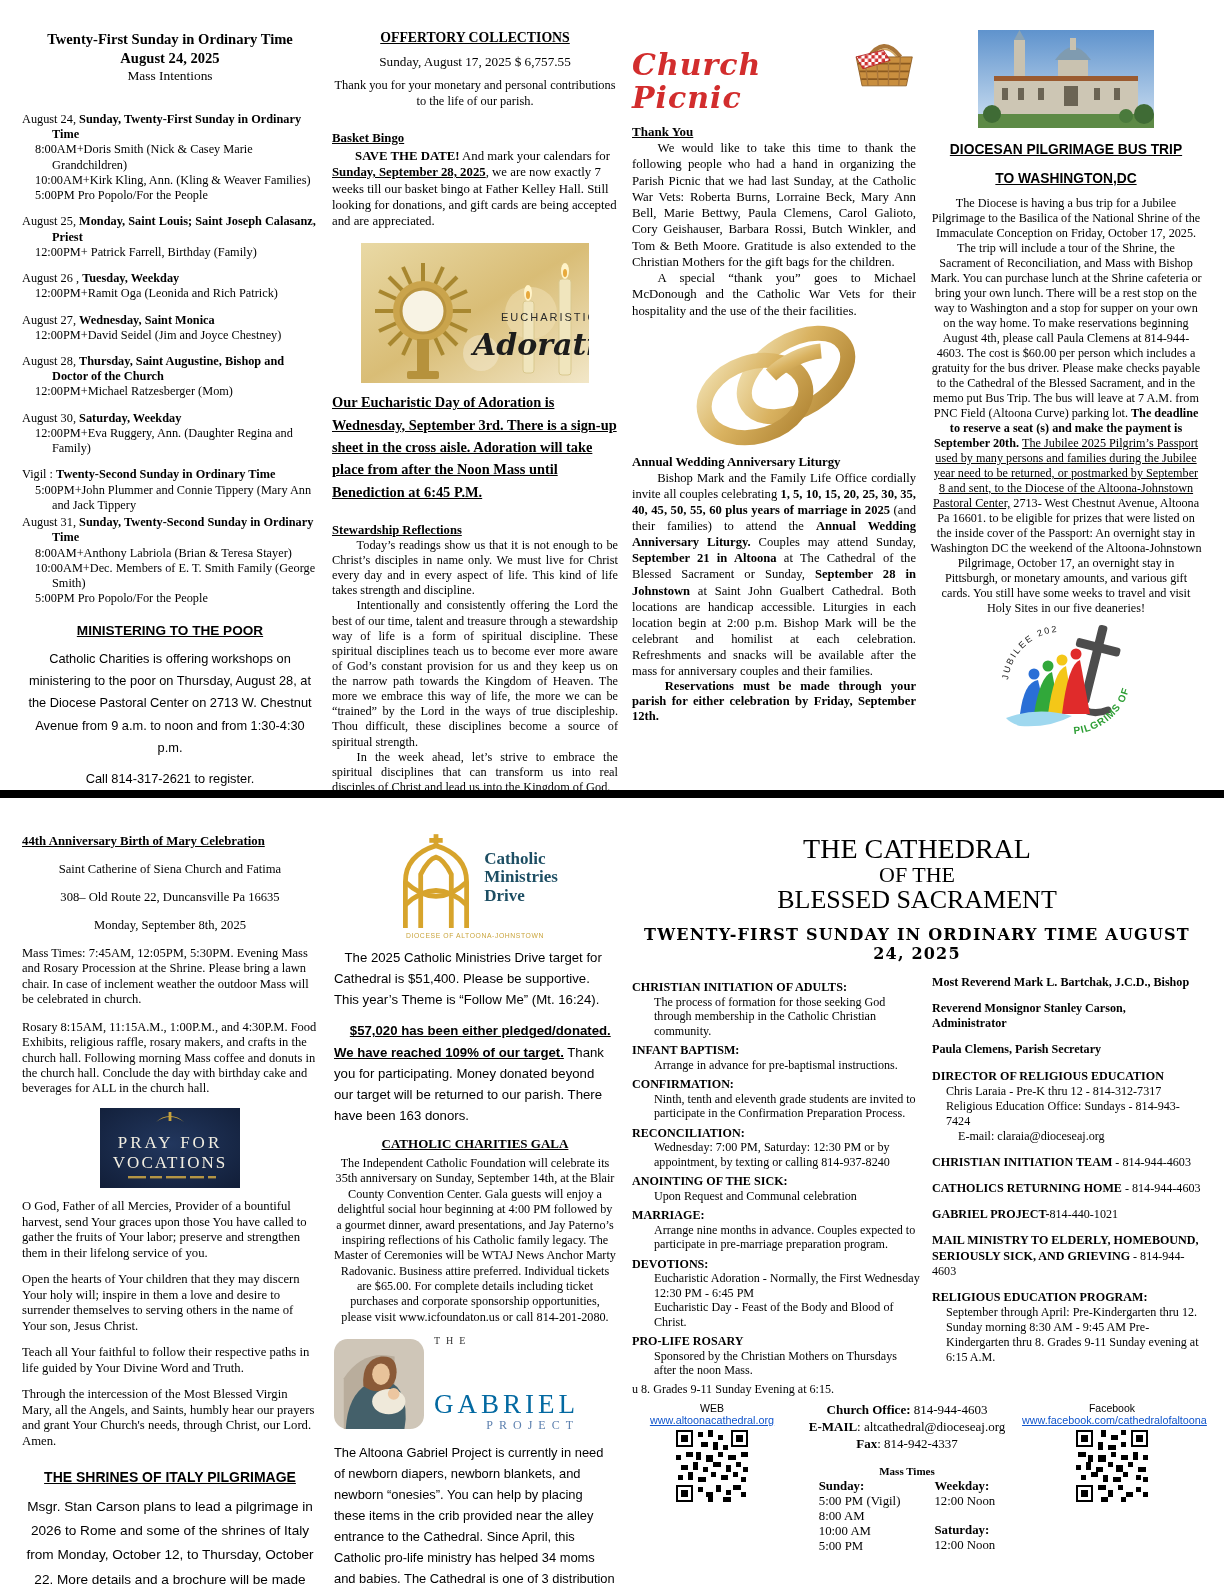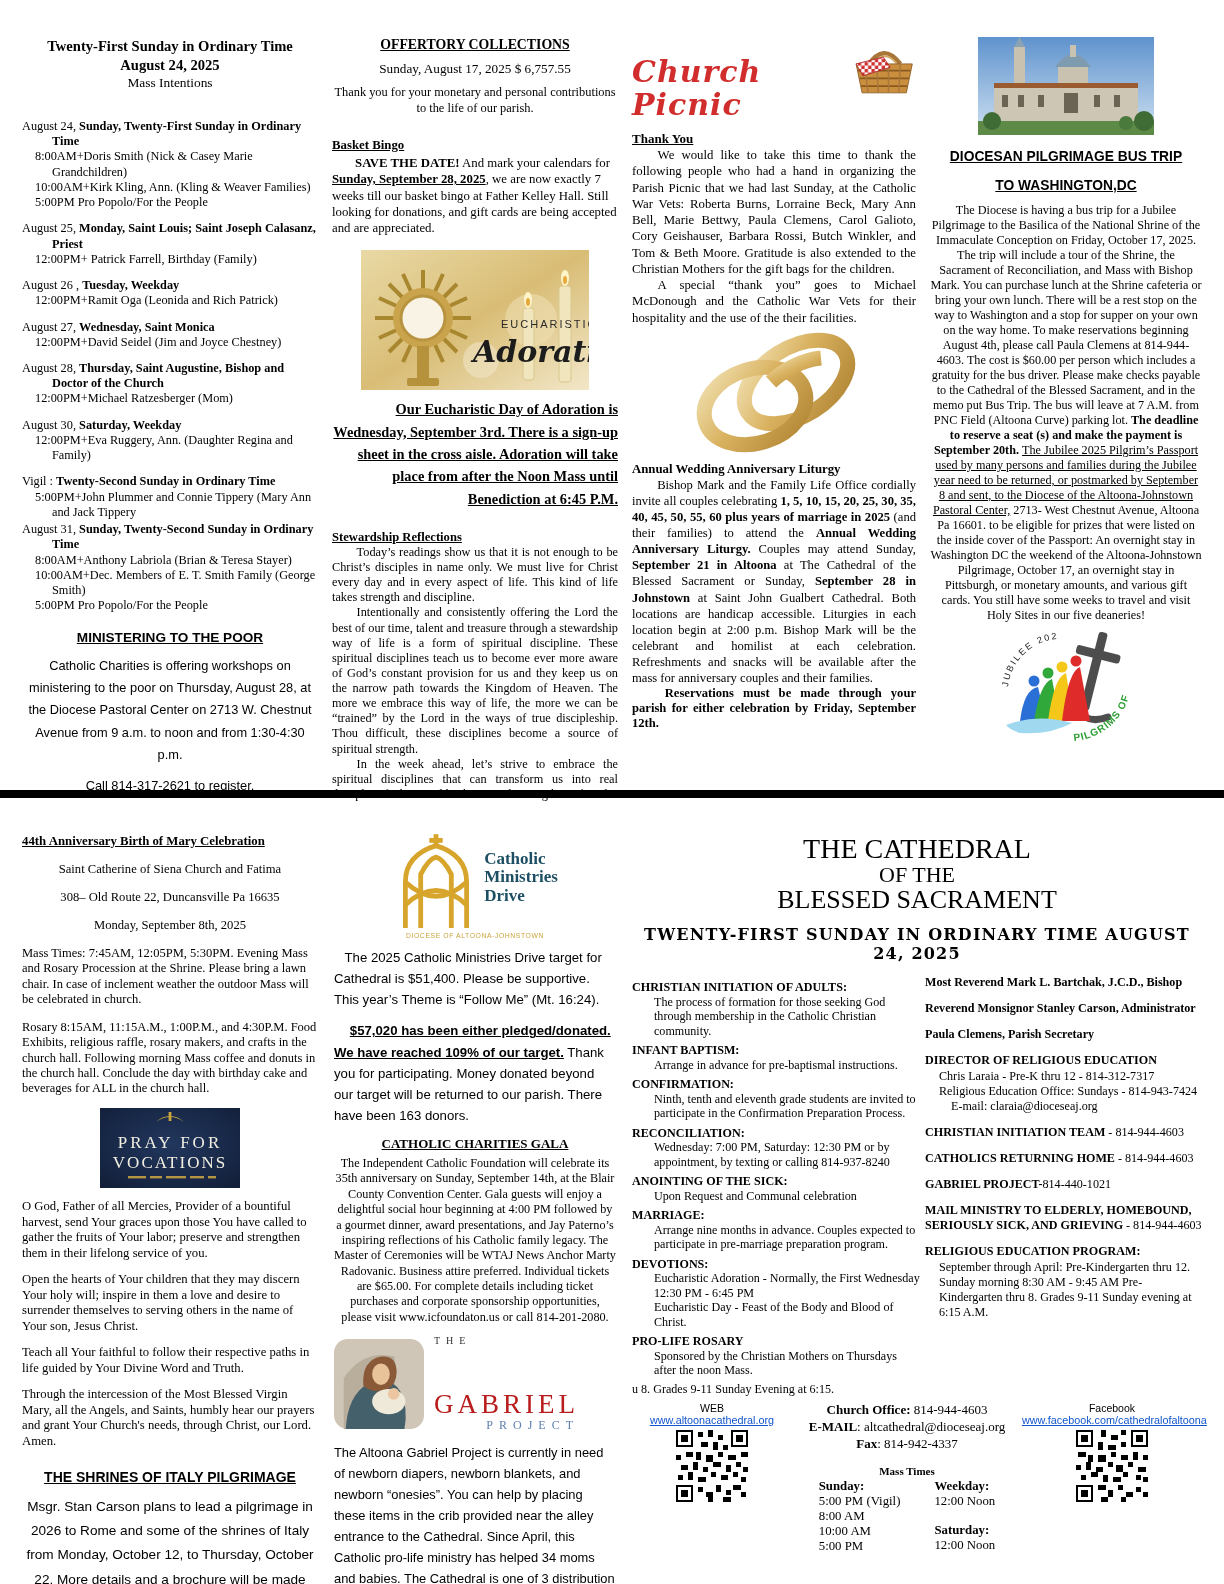--- a/index.html
+++ b/index.html
@@ -1,18 +1,18 @@
 <!DOCTYPE html>
 <html><head>
 <meta charset="utf-8">
 <style>
   html,body{margin:0;padding:0;background:#9a9a9a;}
   .page{position:relative;width:1224px;height:1584px;margin:0 auto;background:#fff;color:#000;
         font-family:"Liberation Serif",serif;overflow:hidden;}
-  .top{position:absolute;top:7px;left:0;right:0;height:790px;box-sizing:border-box;
+  .top{position:absolute;top:0;left:0;right:0;height:790px;box-sizing:border-box;
        padding:30px 22px 0 22px;display:flex;gap:14px;}
   .bar{position:absolute;top:790px;left:0;right:0;height:8px;background:#000;}
   .bottom{position:absolute;top:798px;bottom:0;left:0;right:0;box-sizing:border-box;
           padding:36px 22px 0 22px;display:flex;gap:16px;}
   .tcol1{width:296px;} .tcol2{width:286px;} .tcol3{width:284px;} .tcol4{flex:1;}
   .bcol1{width:296px;} .bcol2{width:282px;} .bright{flex:1;}
   .b{font-weight:bold;} .u{text-decoration:underline;} .bu{font-weight:bold;text-decoration:underline;}
   .pre{white-space:pre-line;}
   
   .t1-title{font-size:14.6px;font-weight:bold;text-align:center;line-height:1.3;}
@@ -25,21 +25,21 @@
           text-decoration:underline;text-align:center;margin:16px 0 10px;}
   .poor-p{font-family:"Liberation Sans",sans-serif;font-size:12.8px;line-height:1.75;text-align:center;}
   .poor-call{font-family:"Liberation Sans",sans-serif;font-size:12.8px;text-align:center;margin-top:12px;}
   
   .off-h{font-size:13.8px;font-weight:bold;text-decoration:underline;text-align:center;}
   .off-d{font-size:13.2px;text-align:center;margin-top:8px;}
   .off-p{font-size:12.4px;text-align:center;margin-top:8px;line-height:1.25;}
   .bingo-h{font-size:12.8px;font-weight:bold;text-decoration:underline;margin-top:22px;}
   .bingo-p{font-size:12.8px;line-height:1.27;text-indent:1.8em;margin-top:2px;}
   .ador-img{display:block;margin:14px auto 0;}
-  .ador-note{font-size:14.4px;font-weight:bold;text-decoration:underline;text-align:right;
+  .ador-note{font-size:14.4px;font-weight:bold;text-decoration:underline;text-align:left;
              line-height:1.55;margin-top:8px;}
   .stew-h{font-size:12.6px;font-weight:bold;text-decoration:underline;margin-top:20px;}
   .stew-p{font-size:12.3px;line-height:1.23;text-indent:2em;text-align:justify;}
   
   .picnic-row{display:flex;align-items:flex-start;gap:6px;}
   .picnic-script{font-family:"DejaVu Serif",serif;font-style:italic;font-weight:bold;
                  color:#d22d2d;font-size:30px;line-height:1.1;padding-top:18px;letter-spacing:1px;}
   .ty-h{font-size:13px;font-weight:bold;text-decoration:underline;margin-top:10px;}
   .ty-p{font-size:12.8px;line-height:1.27;text-indent:2em;text-align:justify;}
   .rings{display:block;margin:4px auto;}
@@ -67,32 +67,32 @@
   .cmd-txt{padding-top:16px;}
   .cmd-word{font-family:"Liberation Serif",serif;font-weight:bold;color:#1d4e63;font-size:17px;line-height:1.08;}
   .cmd-sub{font-family:"Liberation Sans",sans-serif;color:#c9a43c;font-size:6.8px;letter-spacing:.6px;
            text-align:center;margin-top:2px;}
   .cmd-p{font-family:"Liberation Sans",sans-serif;font-size:13.2px;line-height:1.6;margin-top:8px;text-indent:.8em;}
   .cmd-p2{font-family:"Liberation Sans",sans-serif;font-size:13.2px;line-height:1.6;margin-top:10px;text-indent:1.2em;}
   .gala-h{font-size:13px;font-weight:bold;text-decoration:underline;text-align:center;margin-top:10px;}
   .gala-p{font-size:12.2px;line-height:1.26;text-align:center;margin-top:4px;}
   .gab{display:flex;align-items:center;gap:10px;margin-top:10px;}
   .gab-the{font-family:"Liberation Serif",serif;color:#333;font-size:10px;letter-spacing:6px;}
-  .gab-name{font-family:"Liberation Serif",serif;color:#b91c1c;font-size:27px;letter-spacing:4px;line-height:1.05;margin-top:44px;}
+  .gab-name{font-family:"Liberation Serif",serif;color:#0369a1;font-size:27px;letter-spacing:4px;line-height:1.05;margin-top:44px;}
   .gab-proj{font-family:"Liberation Serif",serif;color:#5b7fae;font-size:12px;letter-spacing:6px;}
   .gab-p{font-family:"Liberation Sans",sans-serif;font-size:12.9px;line-height:1.62;margin-top:10px;}
   
   .mast{text-align:center;}
   .mast-1{font-family:"Liberation Sans",sans-serif;font-size:15px;}
   .mast-2{font-size:28px;line-height:1.05;}
   .mast-3{font-size:22px;line-height:1.05;}
   .mast-4{font-size:26px;line-height:1.1;}
   .mast-addr{font-size:13.2px;margin-top:4px;}
   .mast-ban{font-family:"DejaVu Serif",serif;font-size:16px;font-weight:bold;letter-spacing:1.2px;margin-top:10px;}
-  .brcols{display:flex;gap:5px;margin-top:12px;}
+  .brcols{display:flex;gap:12px;margin-top:12px;}
   .sacs{width:288px;font-size:12.1px;line-height:1.2;}
   .sac-t{font-weight:bold;margin-top:5px;}
   .sac-b{padding-left:22px;}
   .sac-tail{margin-top:4px;}
   .staff{flex:1;font-size:12.1px;line-height:1.25;}
   .st-item{margin-bottom:11px;}
   .st-sub{padding-left:14px;}
   .foot{display:grid;grid-template-columns:160px 1fr 180px;margin-top:6px;align-items:start;}
   .foot-side{text-align:center;font-family:"Liberation Sans",sans-serif;font-size:10.5px;}
   .foot-link{color:#1155cc;text-decoration:underline;font-size:10.8px;cursor:pointer;}

